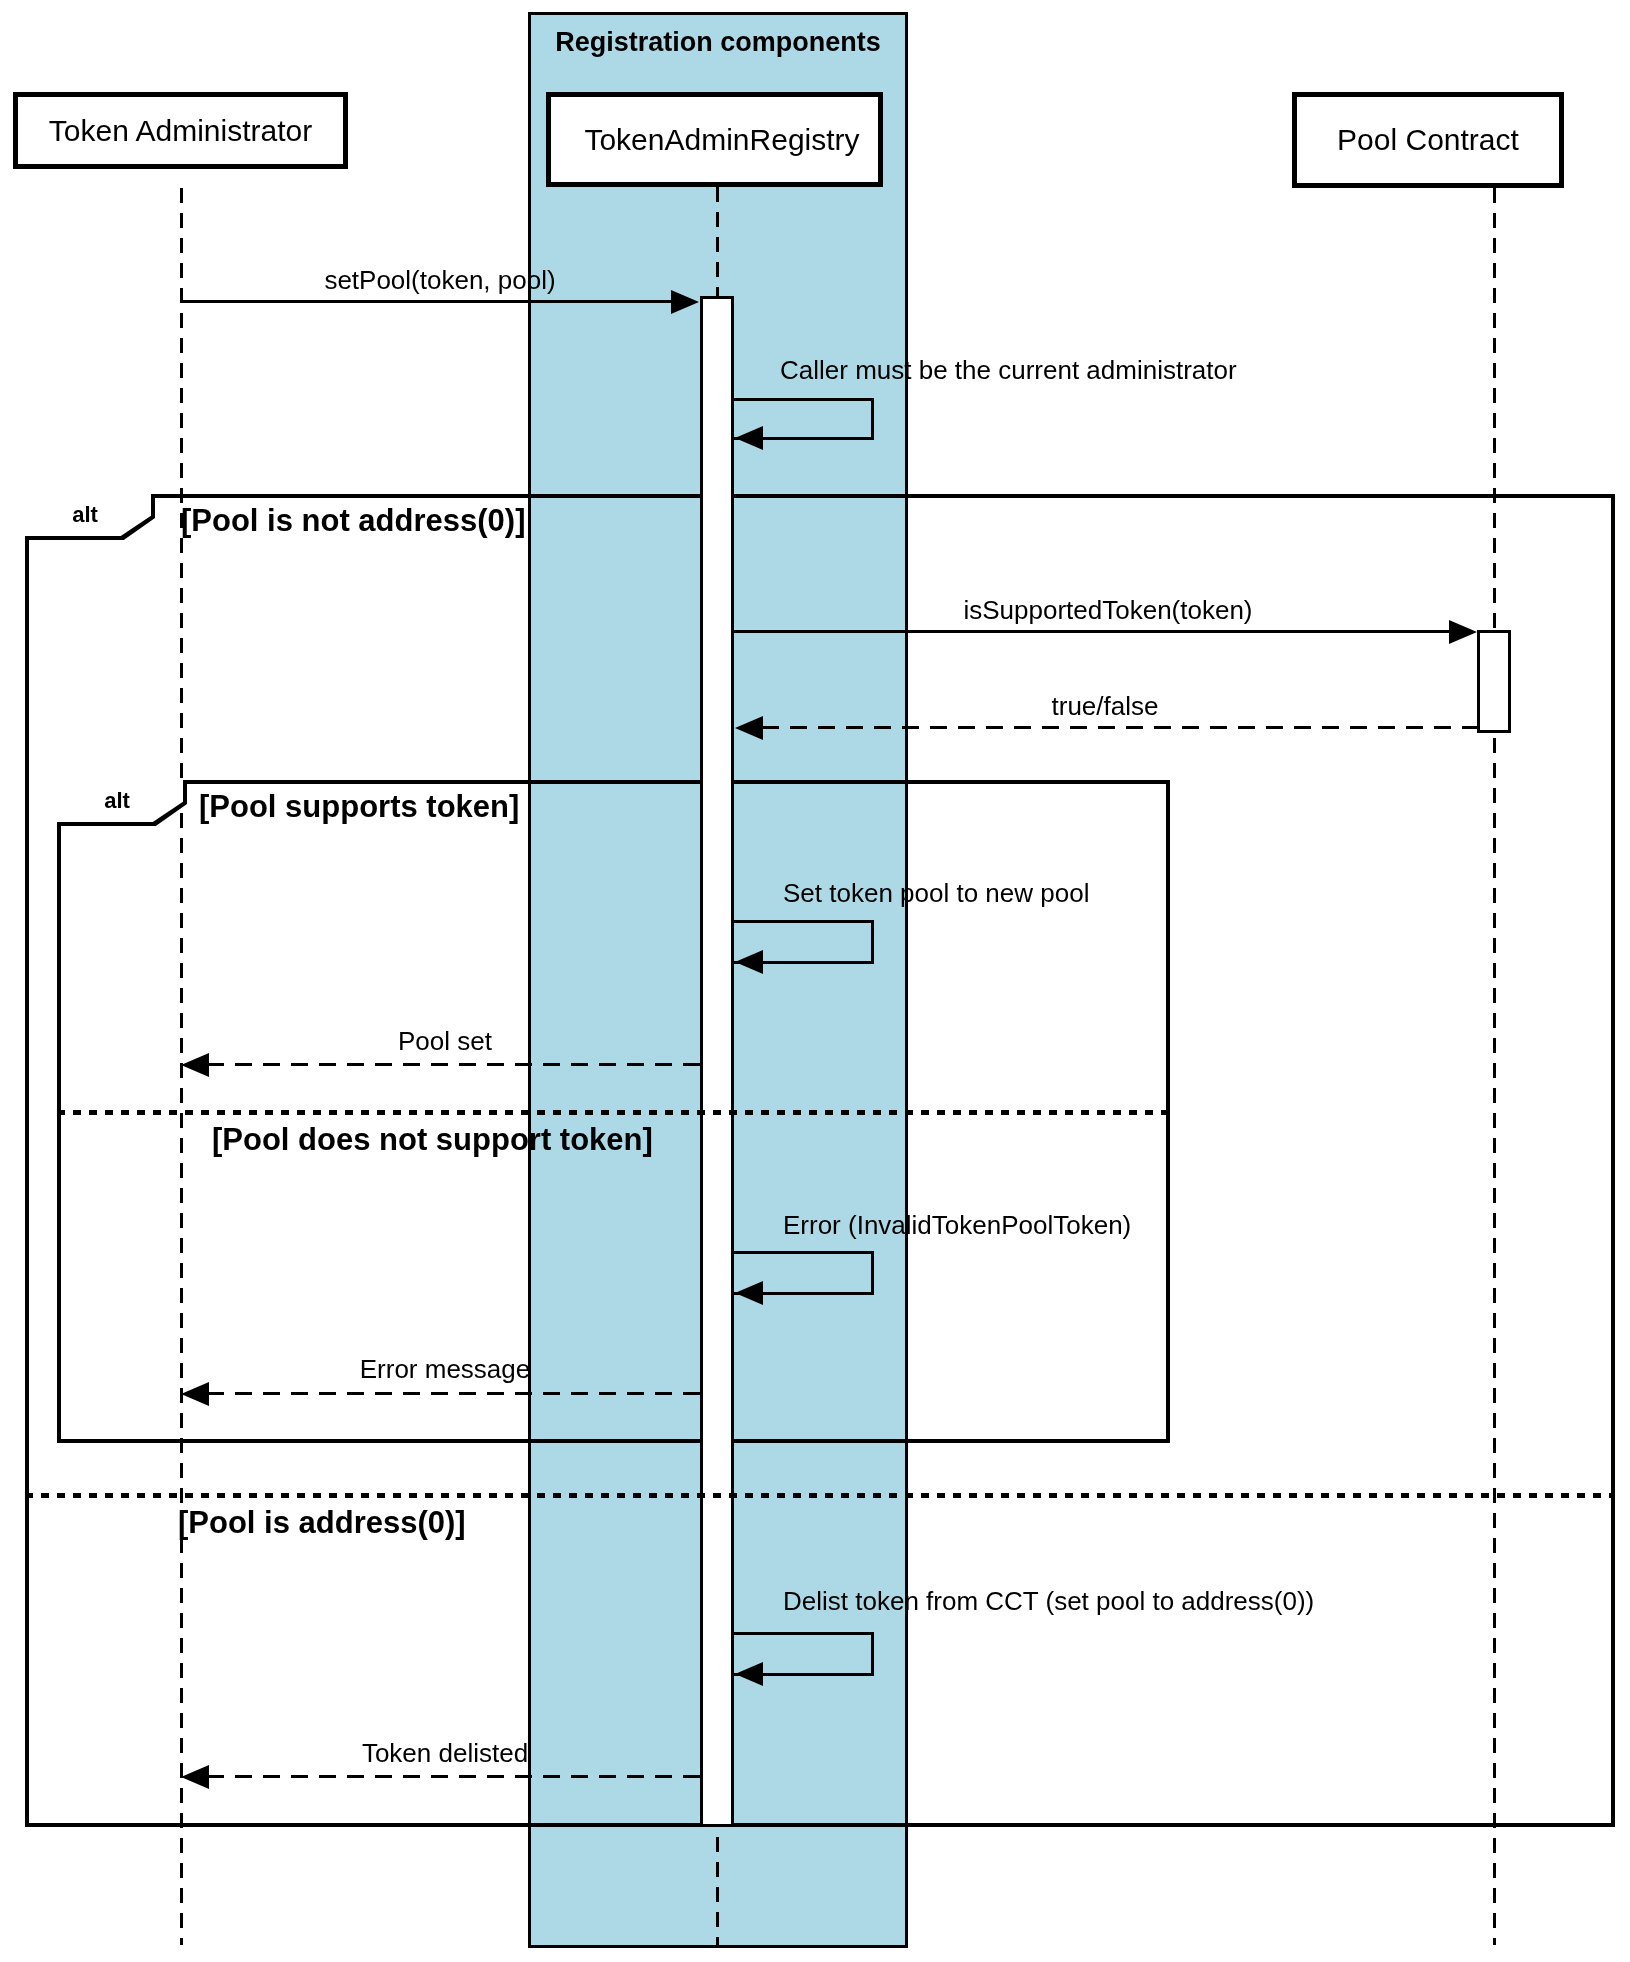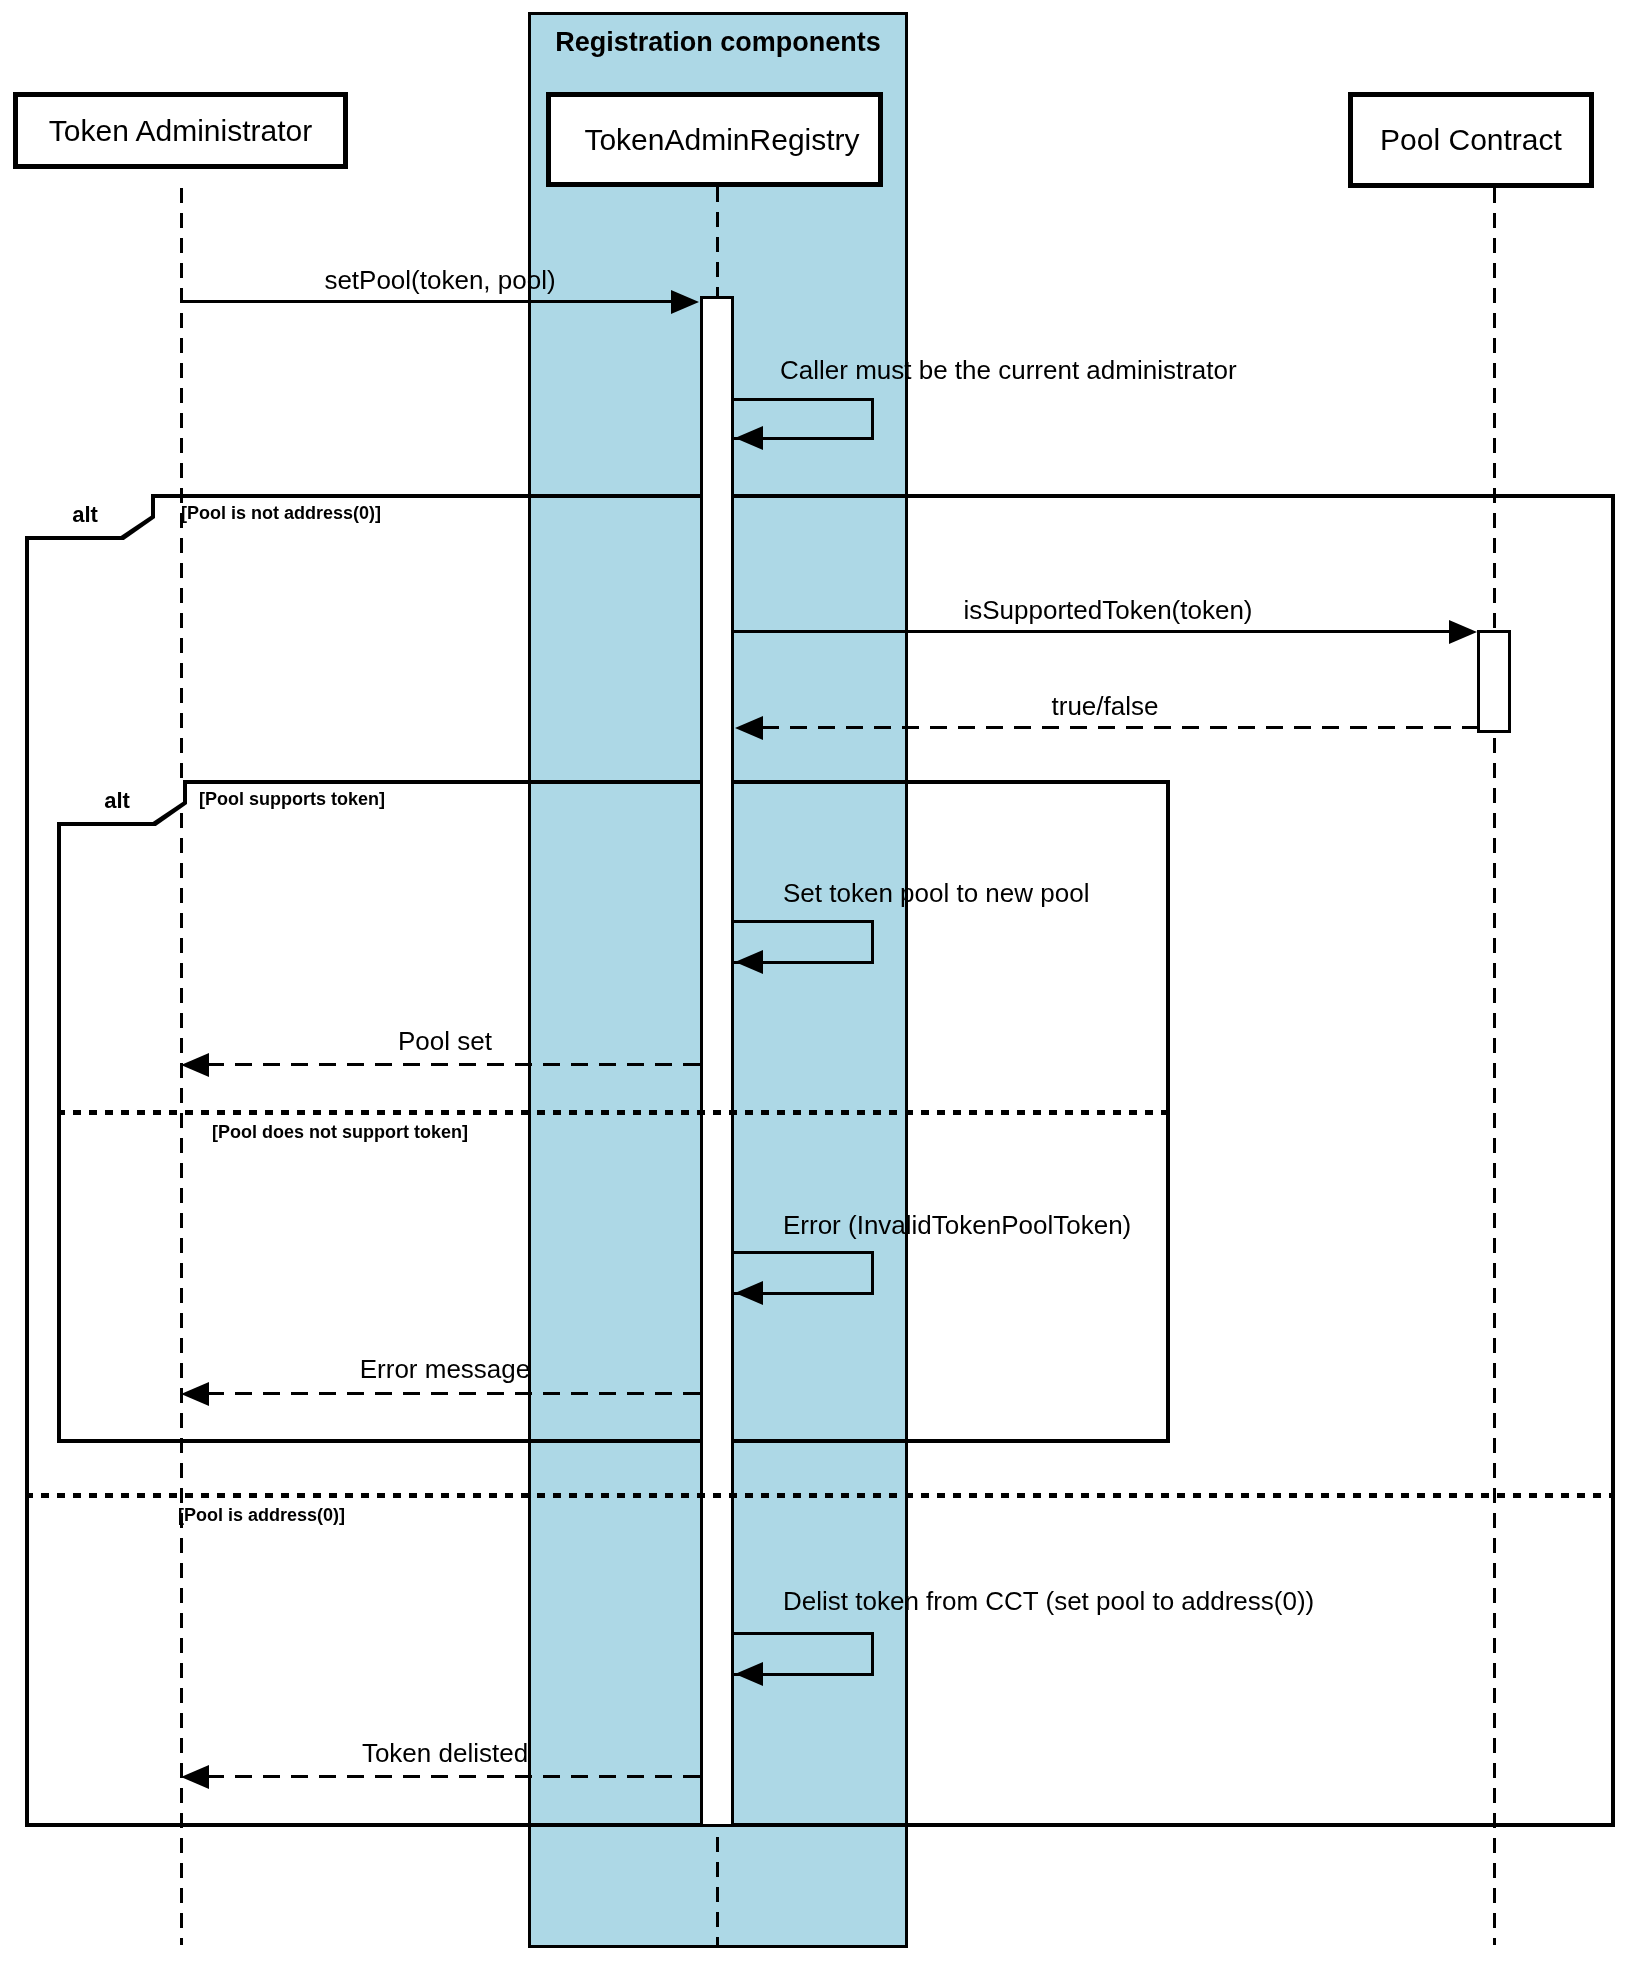--- a/index.html
+++ b/index.html
@@ -18,21 +18,21 @@
   .hline{height:3px;background:#000;z-index:4;}
   .hdash{height:3px;background:repeating-linear-gradient(90deg,#000 0 17px,transparent 17px 28px);z-index:4;}
   .hdot{height:5px;background:repeating-linear-gradient(90deg,#000 0 8px,transparent 8px 16px);z-index:4;}
   
   .activation{background:#fff;border:3px solid #000;z-index:3;}
   
   .frame{border:4px solid #000;z-index:2;}
   .tab-black{background:#000;clip-path:polygon(0 0,100% 0,100% 52%,76% 100%,0 100%);z-index:4;}
   .tab-white{background:#fff;clip-path:polygon(0 0,100% 0,100% 52%,76% 100%,0 100%);z-index:4;}
   .tab-label{display:flex;align-items:center;justify-content:center;font-weight:bold;font-size:22px;z-index:5;}
-  .guard{font-weight:bold;font-size:18px;white-space:nowrap;z-index:5;}
+  .guard{font-weight:bold;font-size:31px;white-space:nowrap;z-index:5;}
   
   .msg{font-size:26px;white-space:nowrap;z-index:5;text-align:right;}
   .msg-c{transform:translateX(-50%);}
   .selfcall{border:3px solid #000;border-left:none;background:transparent;z-index:4;}
   .ah{width:28px;height:24px;background:#000;z-index:5;}
   .ah-r{clip-path:polygon(0 0,100% 50%,0 100%);}
   .ah-l{clip-path:polygon(100% 0,0 50%,100% 100%);}
 </style>
 </head>
 <body>
@@ -43,21 +43,21 @@
 <div class="abs lifeline" style="left:180px;top:188px;height:1757px;"></div>
 <div class="abs lifeline" style="left:716px;top:187px;height:1758px;"></div>
 <div class="abs lifeline" style="left:1493px;top:188px;height:1757px;"></div>
 
 <div class="abs actor-box" style="left:13px;top:92px;width:335px;height:77px;">
   <span>Token Administrator</span>
 </div>
 <div class="abs actor-box" style="left:546px;top:92px;width:337px;height:95px;padding-left:15px;">
   <span>TokenAdminRegistry</span>
 </div>
-<div class="abs actor-box" style="left:1348px;top:92px;width:246px;height:96px;">
+<div class="abs actor-box" style="left:1292px;top:92px;width:272px;height:96px;">
   <span>Pool Contract</span>
 </div>
 
 <div class="abs frame" style="left:25px;top:494px;width:1590px;height:1333px;"></div>
 <div class="abs tab-black" style="left:25px;top:494px;width:130px;height:46px;"></div>
 <div class="abs tab-white" style="left:25px;top:494px;width:126px;height:42px;"></div>
 <div class="abs tab-label" style="left:25px;top:494px;width:120px;height:42px;">alt</div>
 <div class="abs guard" style="left:181px;top:503px;">[Pool is not address(0)]</div>
 
 <div class="abs frame" style="left:57px;top:780px;width:1113px;height:663px;"></div>

